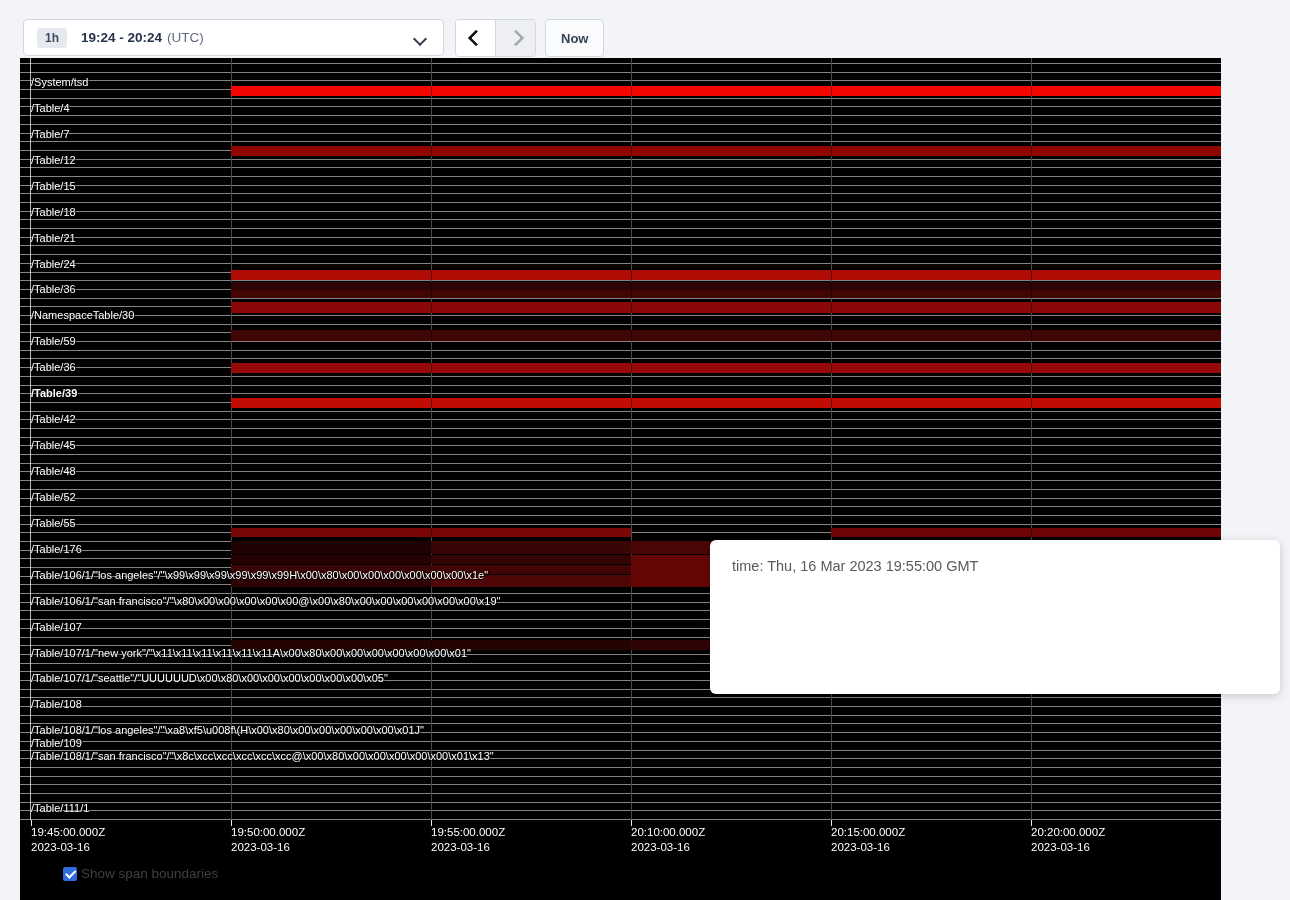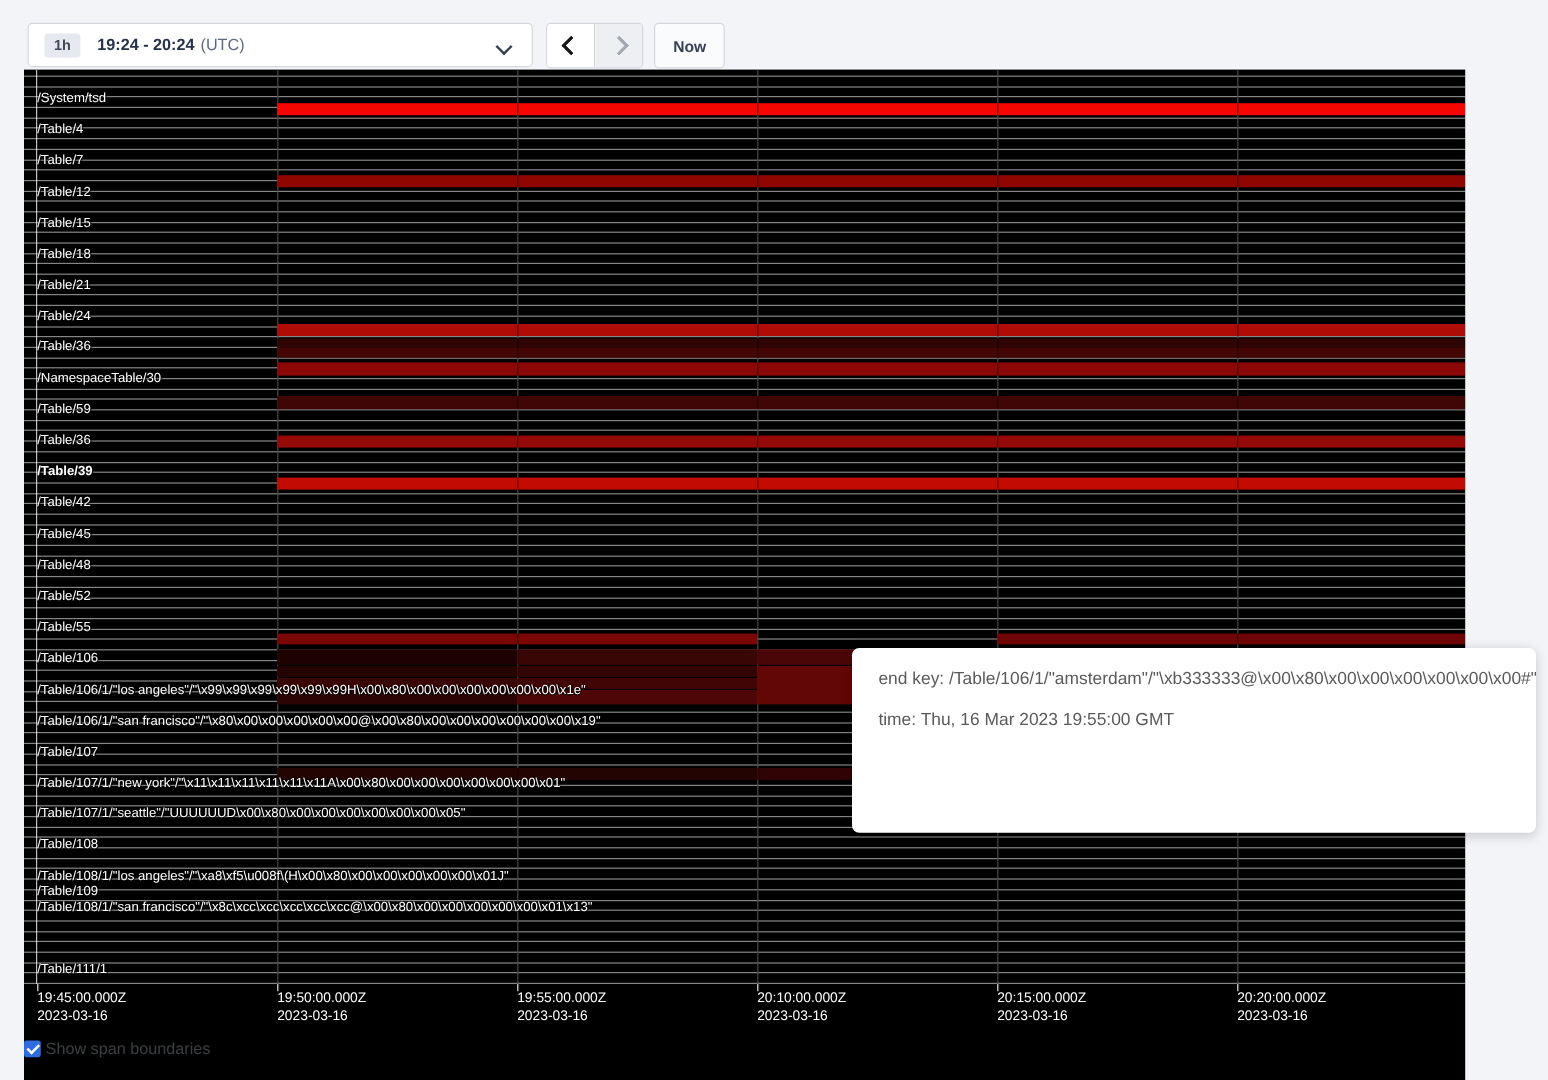--- a/index.html
+++ b/index.html
@@ -40,21 +40,21 @@
     white-space:nowrap;text-shadow:0 1px 1px #000,1px 0 1px #000;}
   .tick{position:absolute;top:762px;width:1px;height:6px;background:#e8e8e8;z-index:5;}
   .x-label{position:absolute;top:767px;color:#fff;font-size:11.5px;line-height:15px;z-index:5;white-space:nowrap;}
 
   
   .tooltip{position:absolute;left:710px;top:540px;width:570px;height:154px;background:#fff;border-radius:6px;
     box-shadow:0 2px 10px rgba(0,0,0,0.18);z-index:10;box-sizing:border-box;padding:9px 22px;overflow:hidden;}
   .tooltip p{margin:0;font-size:14.5px;line-height:34px;color:#5a5a5a;white-space:nowrap;}
 
   
-  .footer{position:absolute;left:20px;top:866px;display:flex;align-items:center;}
+  .footer{position:absolute;left:20px;top:866px;display:flex;align-items:center;padding-left:43px;}
   .cb{position:relative;width:14px;height:14px;background:#2e6ce0;border-radius:2px;cursor:pointer;flex:none;}
   .cb::after{content:"";position:absolute;left:4.5px;top:1.5px;width:3.5px;height:7.5px;
     border:solid #fff;border-width:0 2px 2px 0;transform:rotate(45deg);}
   .cb-label{margin-left:4px;font-size:13.5px;color:#3c4043;}
 </style>
 </head>
 <body>
 
 <div class="stage">
 
@@ -250,21 +250,21 @@
       <div class="row-label" style="top: 225.4px;">/Table/36</div>
       <div class="row-label" style="top: 251.4px;">/NamespaceTable/30</div>
       <div class="row-label" style="top: 277.3px;">/Table/59</div>
       <div class="row-label" style="top: 303.2px;">/Table/36</div>
       <div class="row-label" style="top: 329.2px; font-weight: bold;">/Table/39</div>
       <div class="row-label" style="top: 355.1px;">/Table/42</div>
       <div class="row-label" style="top: 381px;">/Table/45</div>
       <div class="row-label" style="top: 406.9px;">/Table/48</div>
       <div class="row-label" style="top: 432.9px; text-align: right;">/Table/52</div>
       <div class="row-label" style="top: 458.8px;">/Table/55</div>
-      <div class="row-label" style="top: 484.7px;">/Table/106</div>
+      <div class="row-label" style="top: 484.7px;">/Table/176</div>
       <div class="row-label" style="top: 510.7px;">/Table/106/1/"los angeles"/"\x99\x99\x99\x99\x99\x99H\x00\x80\x00\x00\x00\x00\x00\x00\x1e"</div>
       <div class="row-label" style="top: 536.6px;">/Table/106/1/"san francisco"/"\x80\x00\x00\x00\x00\x00@\x00\x80\x00\x00\x00\x00\x00\x00\x19"</div>
       <div class="row-label" style="top: 562.5px;">/Table/107</div>
       <div class="row-label" style="top: 588.5px;">/Table/107/1/"new york"/"\x11\x11\x11\x11\x11\x11A\x00\x80\x00\x00\x00\x00\x00\x00\x01"</div>
       <div class="row-label" style="top: 614.4px;">/Table/107/1/"seattle"/"UUUUUUD\x00\x80\x00\x00\x00\x00\x00\x00\x05"</div>
       <div class="row-label" style="top: 640.3px;">/Table/108</div>
       <div class="row-label" style="top: 666.3px;">/Table/108/1/"los angeles"/"\xa8\xf5\u008f\(H\x00\x80\x00\x00\x00\x00\x00\x01J"</div>
       <div class="row-label" style="top: 692.2px;">/Table/108/1/"san francisco"/"\x8c\xcc\xcc\xcc\xcc\xcc@\x00\x80\x00\x00\x00\x00\x00\x01\x13"</div>
       <div class="row-label" style="top: 679px;">/Table/109</div>
       <div class="row-label" style="top: 744px;">/Table/111/1</div>
@@ -294,21 +294,20 @@
         <div>2023-03-16</div>
       </div>
       <div class="tick" style="left: 1011px;"></div>
       <div class="x-label" style="left: 1011px;">
         <div>20:20:00.000Z</div>
         <div>2023-03-16</div>
       </div>
     </div>
 
   <div class="tooltip">
-    <p>end key: /Table/106/1/"amsterdam"/"\xb333333@\x00\x80\x00\x00\x00\x00\x00\x00#"</p>
     <p>time: Thu, 16 Mar 2023 19:55:00 GMT</p>
   </div>
 
   <div class="footer">
     <span class="cb"></span>
     <span class="cb-label">Show span boundaries</span>
   </div>
 
 </div>
 

